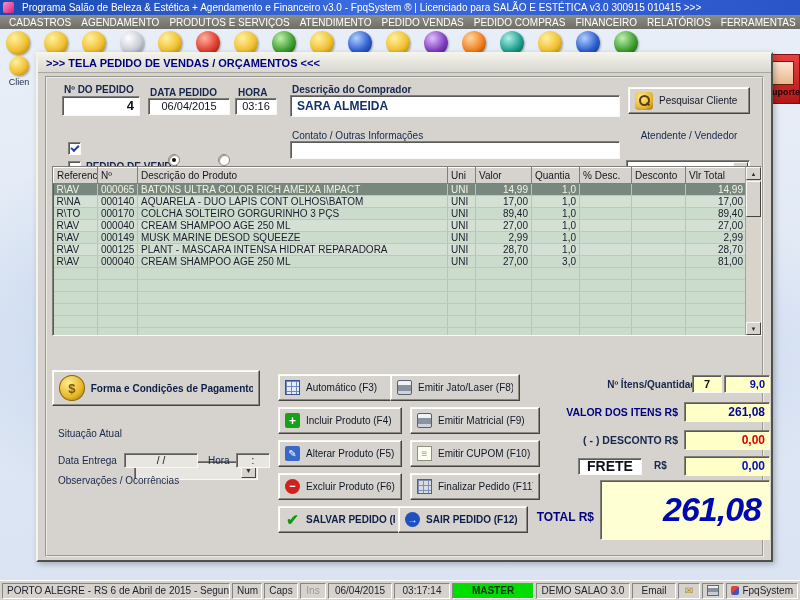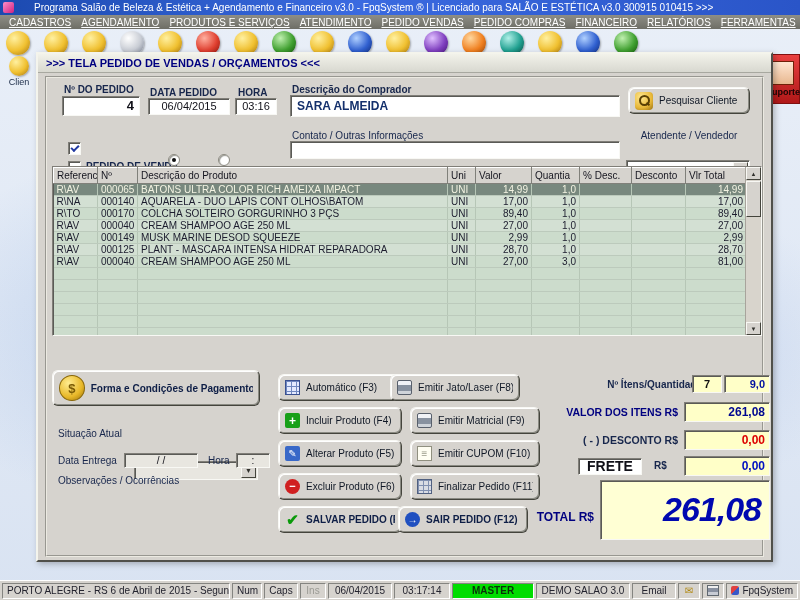--- a/index.html
+++ b/index.html
@@ -5,28 +5,28 @@
   html,body{margin:0;padding:0;}
   body{font-family:"Liberation Sans",sans-serif;}
   .screen{position:relative;width:800px;height:600px;overflow:hidden;background:linear-gradient(180deg,#e9eff8,#d9e3f2);}
   .screen::before{content:"";position:absolute;left:-120px;top:120px;width:520px;height:420px;
     background:radial-gradient(ellipse at center,rgba(120,160,220,.28),transparent 60%);}
   .screen::after{content:"";position:absolute;right:-80px;top:200px;width:300px;height:300px;
     background:radial-gradient(ellipse at center,rgba(140,170,225,.2),transparent 60%);}
   .abs{position:absolute;}
 
   
-  .titlebar{position:absolute;left:0;top:0;width:800px;height:15px;display:flex;align-items:center;gap:20px;
+  .titlebar{position:absolute;left:0;top:0;width:800px;height:15px;display:flex;align-items:center;gap:8px;
     padding-left:3px;box-sizing:border-box;background:linear-gradient(90deg,#1c4ab0,#3a6ae0 45%,#2a55c8);
     color:#fff;font-size:10px;white-space:nowrap;overflow:hidden;}
   .app-ico{width:11px;height:11px;border-radius:2px;background:linear-gradient(135deg,#ff90c8,#d02080);flex:0 0 auto;}
 
   
   .menubar{position:absolute;left:0;top:15px;width:800px;height:14px;display:flex;align-items:center;
-    background:linear-gradient(180deg,#8e8e86,#6e6e66);color:#fff;font-size:10px;box-sizing:border-box;padding:0 4px;text-decoration:underline;}
+    background:linear-gradient(180deg,#8e8e86,#6e6e66);color:#fff;font-size:10px;box-sizing:border-box;padding:0 4px;}
   .menu-items{display:flex;}
   .mi{padding:0 5px;cursor:default;white-space:nowrap;}
 
   
   .toolbar{position:absolute;left:6px;top:30px;height:26px;display:flex;gap:14px;align-items:center;}
   .tbi{width:24px;height:24px;border-radius:50%;display:inline-block;box-shadow:1px 1px 2px rgba(0,0,0,.3);}
   .tbi.sm{width:20px;height:20px;}
   .tb-gold{background:radial-gradient(circle at 35% 30%,#fff0a0,#f0c030 55%,#a07010);}
   .tb-silver{background:radial-gradient(circle at 35% 30%,#ffffff,#c8ccd4 55%,#70788a);}
   .tb-red{background:radial-gradient(circle at 35% 30%,#ffb0a0,#e04030 55%,#801008);}
@@ -91,21 +91,21 @@
   .vscroll{position:absolute;right:0;top:0;bottom:0;width:15px;background:#d8d4cc;border-left:1px solid #a8a49c;}
   .sb-btn{height:13px;background:#d6d3ce;border:1px solid #44443c;border-top-color:#f8f8f4;border-left-color:#f8f8f4;
     display:flex;align-items:center;justify-content:center;box-sizing:border-box;}
   .sb-btn.up::before{content:"▲";font-size:6px;color:#30302c;}
   .sb-btn.down::before{content:"▼";font-size:6px;color:#30302c;}
   .sb-btn.down{position:absolute;bottom:0;left:0;right:0;}
   .sb-thumb{position:absolute;top:14px;left:0;right:0;height:36px;background:#d6d3ce;border:1px solid #44443c;
     border-top-color:#f8f8f4;border-left-color:#f8f8f4;box-sizing:border-box;}
 
   
-  .btn{display:flex;align-items:center;gap:6px;padding:0 6px;font-size:10px;color:#101826;cursor:default;box-sizing:border-box;border-radius:6px;}
+  .btn{display:flex;align-items:center;gap:6px;padding:0 6px;font-size:10px;color:#101826;cursor:default;box-sizing:border-box;}
   .btn .lbl{white-space:nowrap;overflow:hidden;}
   .btn.strong .lbl{font-weight:bold;color:#0e1e46;}
   .act{height:27px;}
 
   .ic{width:15px;height:15px;flex:0 0 auto;display:inline-flex;align-items:center;justify-content:center;font-size:11px;box-sizing:border-box;}
   .ic-auto{border:1px solid #3a5090;background-color:#e4eaff;
     background-image:linear-gradient(#7088c0 1px,transparent 1px),linear-gradient(90deg,#7088c0 1px,transparent 1px);background-size:5px 5px;}
   .ic-add{background:#18a018;border-radius:2px;}
   .ic-add::before{content:"+";color:#fff;font-weight:bold;font-size:12px;line-height:1;}
   .ic-edit{background:#3868c8;border-radius:2px;}

